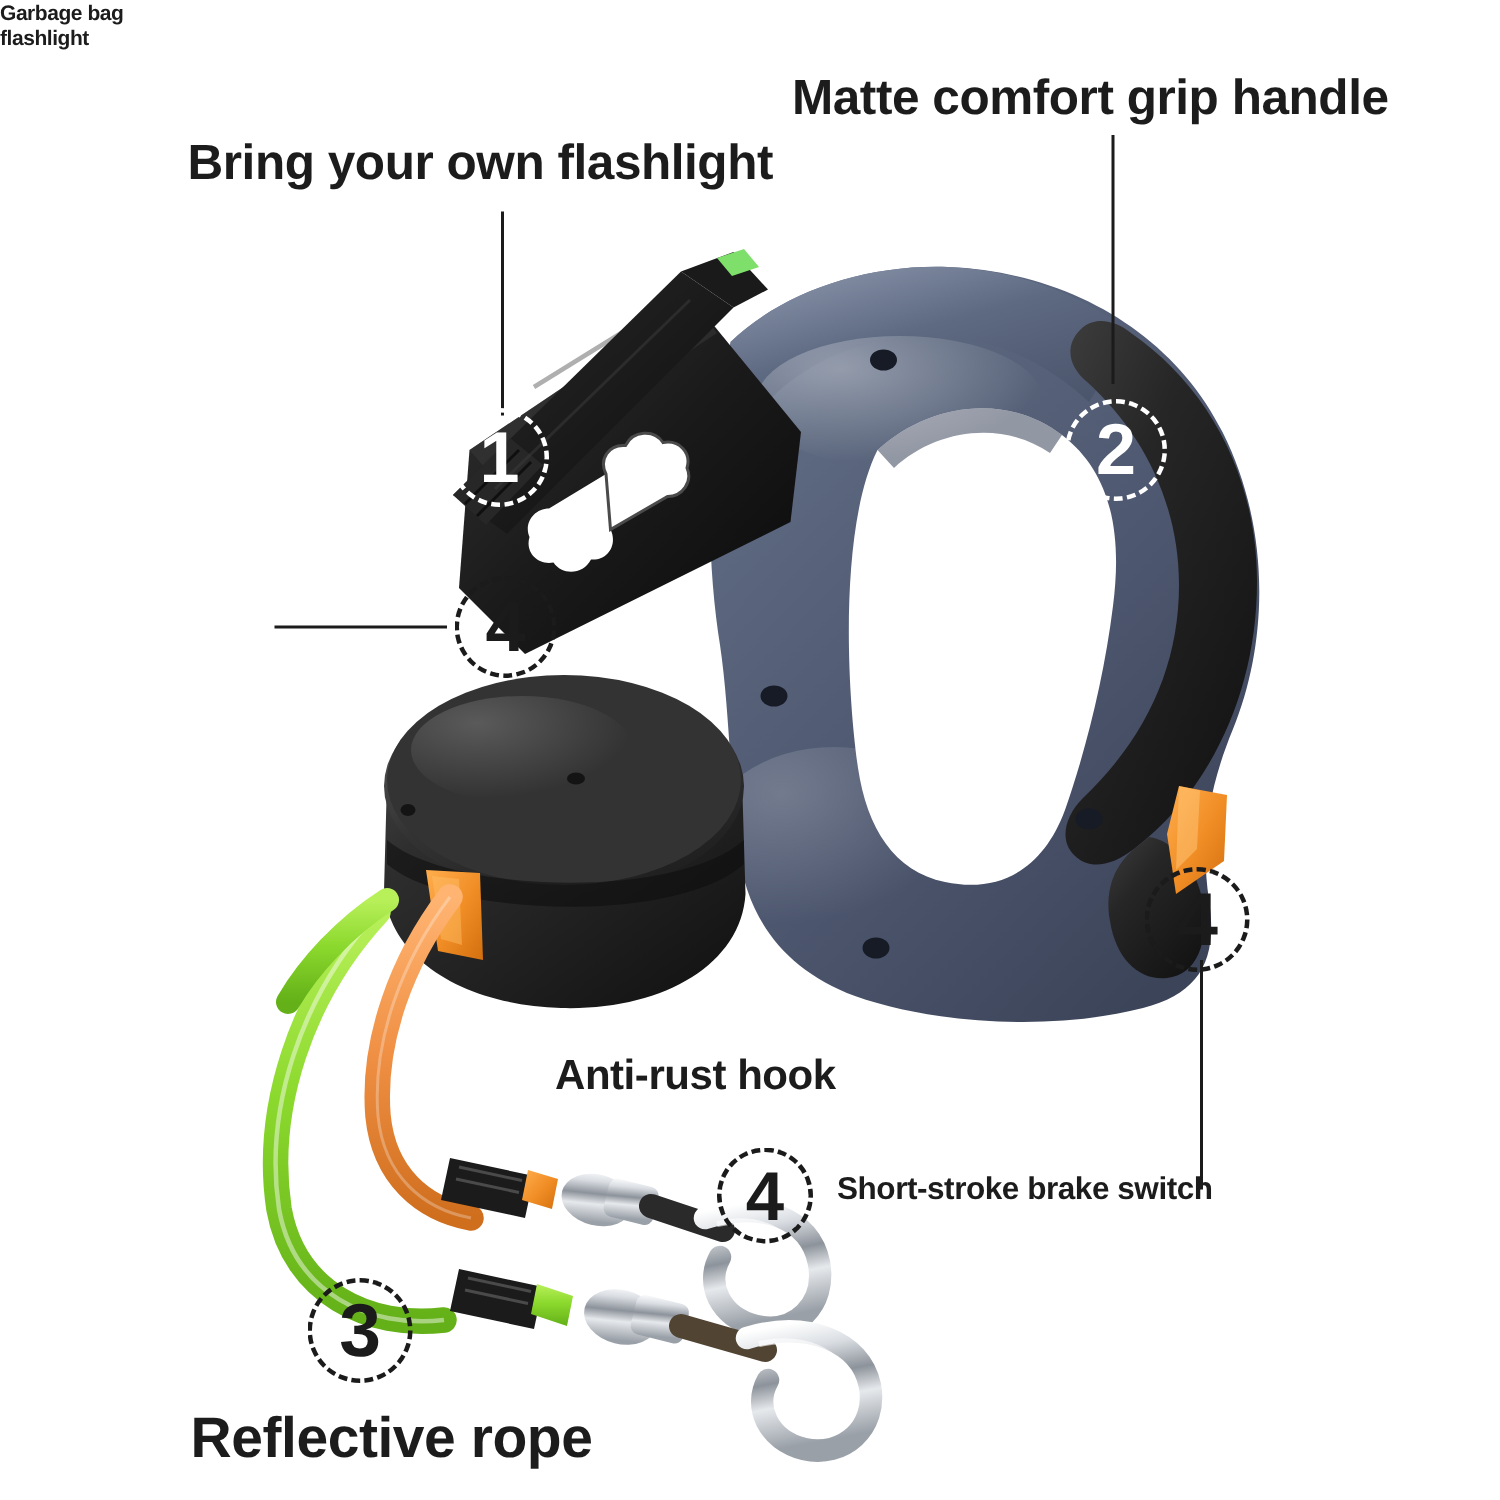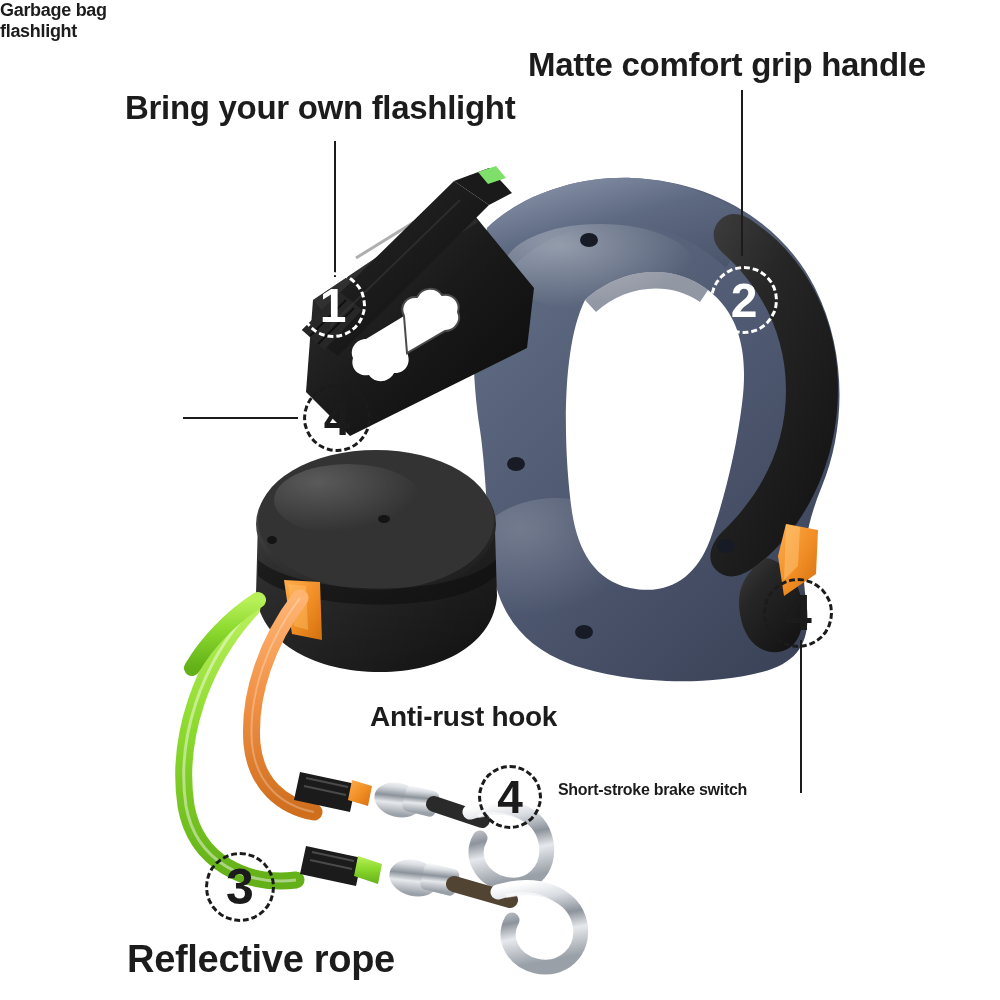--- a/index.html
+++ b/index.html
@@ -20,21 +20,21 @@
   .label{
     position:absolute;
     color:#1c1c1c;
     font-weight:bold;
     letter-spacing:-0.3px;
     white-space:pre;
     line-height:1.06;
   }
   .label.big{ font-size:33px; }
   .label.mid{ font-size:28px; }
-  .label.small{ font-size:18px; line-height:1.18; }
+  .label.small{ font-size:14px; line-height:1.18; }
 
   #lbl-flashlight{ left:125px; top:91px; }
   #lbl-handle{ left:489px; top:48px;margin-left:39px; }
   #lbl-garbage{ left:126px; top:426px; }
   #lbl-hook{ left:370px; top:702px; }
   #lbl-brake{ left:558px; top:781px; }
   #lbl-rope{ left:127px; top:939px; }
 
   
   .leader{ position:absolute; background:#1b1b1b; }
@@ -319,21 +319,21 @@
 
   <div class="label big" id="lbl-handle">Matte comfort grip handle</div>
 
   <div id="lbl-garbage">
     <div class="label small" style="position:static;">Garbage bag</div>
     <div class="label small" style="position:static;">flashlight</div>
   </div>
 
   <div class="label mid" id="lbl-hook">Anti-rust hook</div>
 
-  <div class="label small" id="lbl-brake" style="font-size:16px;">Short-stroke brake switch</div>
+  <div class="label small" id="lbl-brake" style="font-size:21px;">Short-stroke brake switch</div>
 
   <div class="label big" id="lbl-rope" style="font-size:38px;">Reflective rope</div>
 
   <div class="badge light" id="bdg-1">1</div>
 
   <div class="badge light" id="bdg-2">2</div>
 
   <div class="badge" id="bdg-3">3</div>
 
   <div class="badge" id="bdg-4a">4</div>

